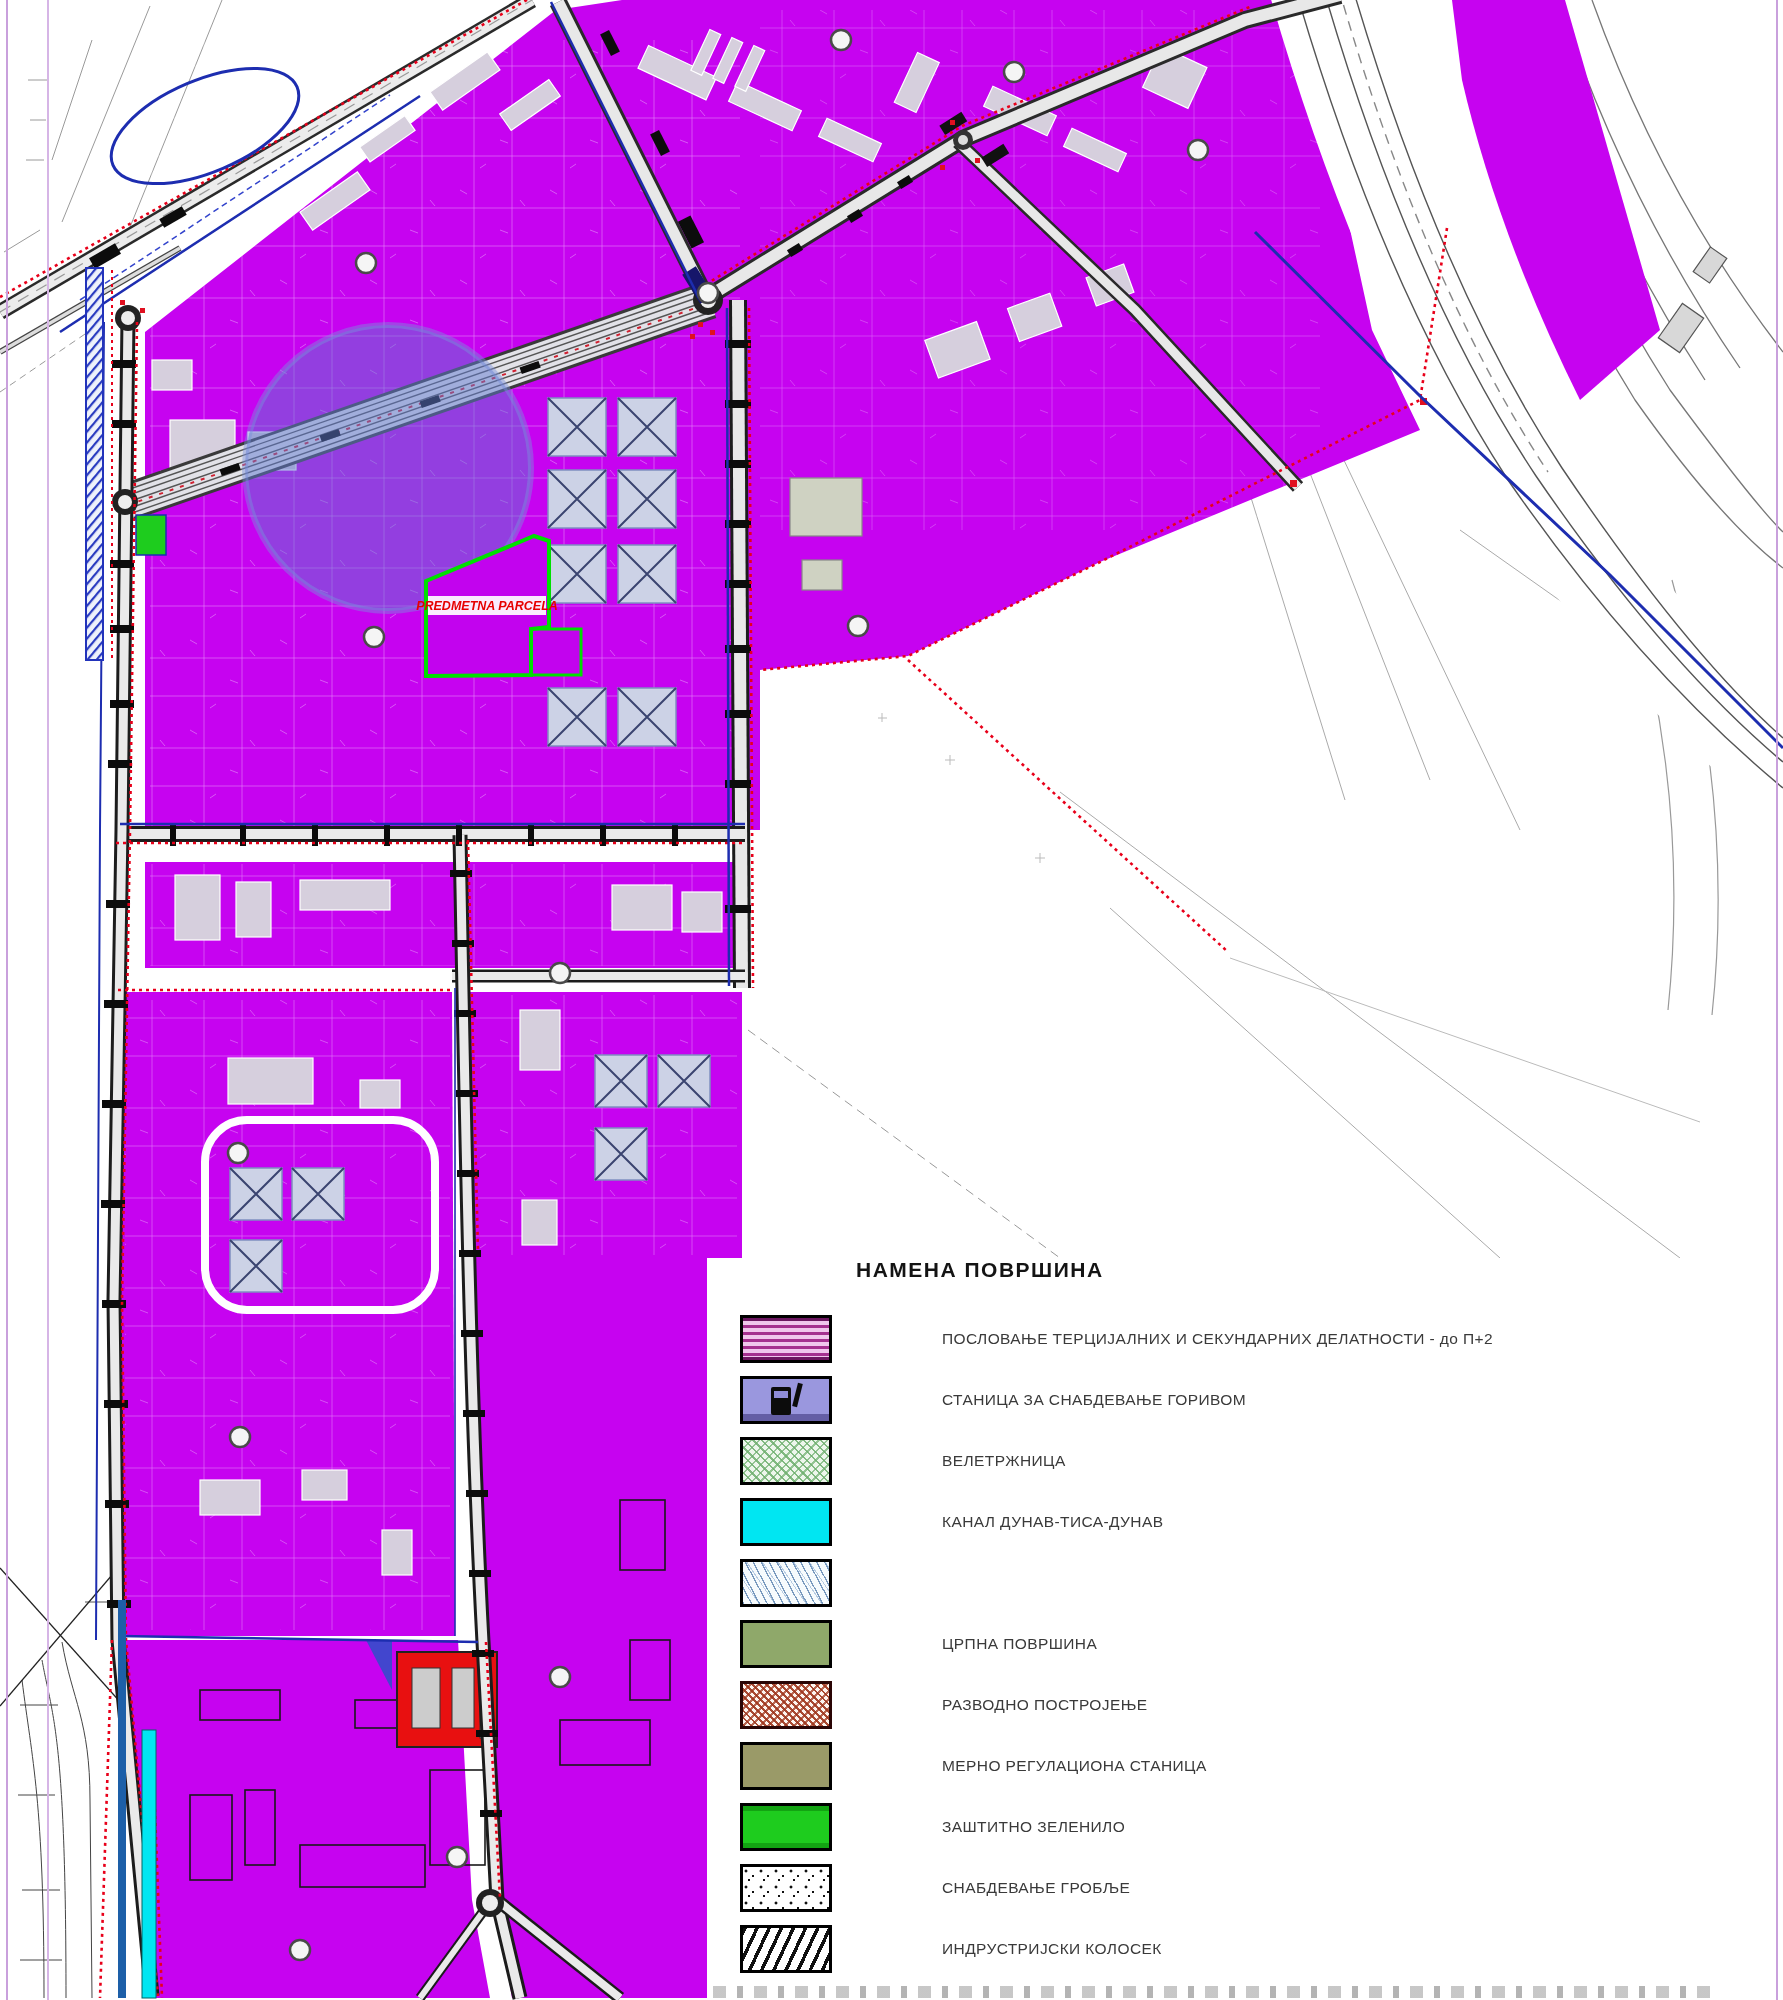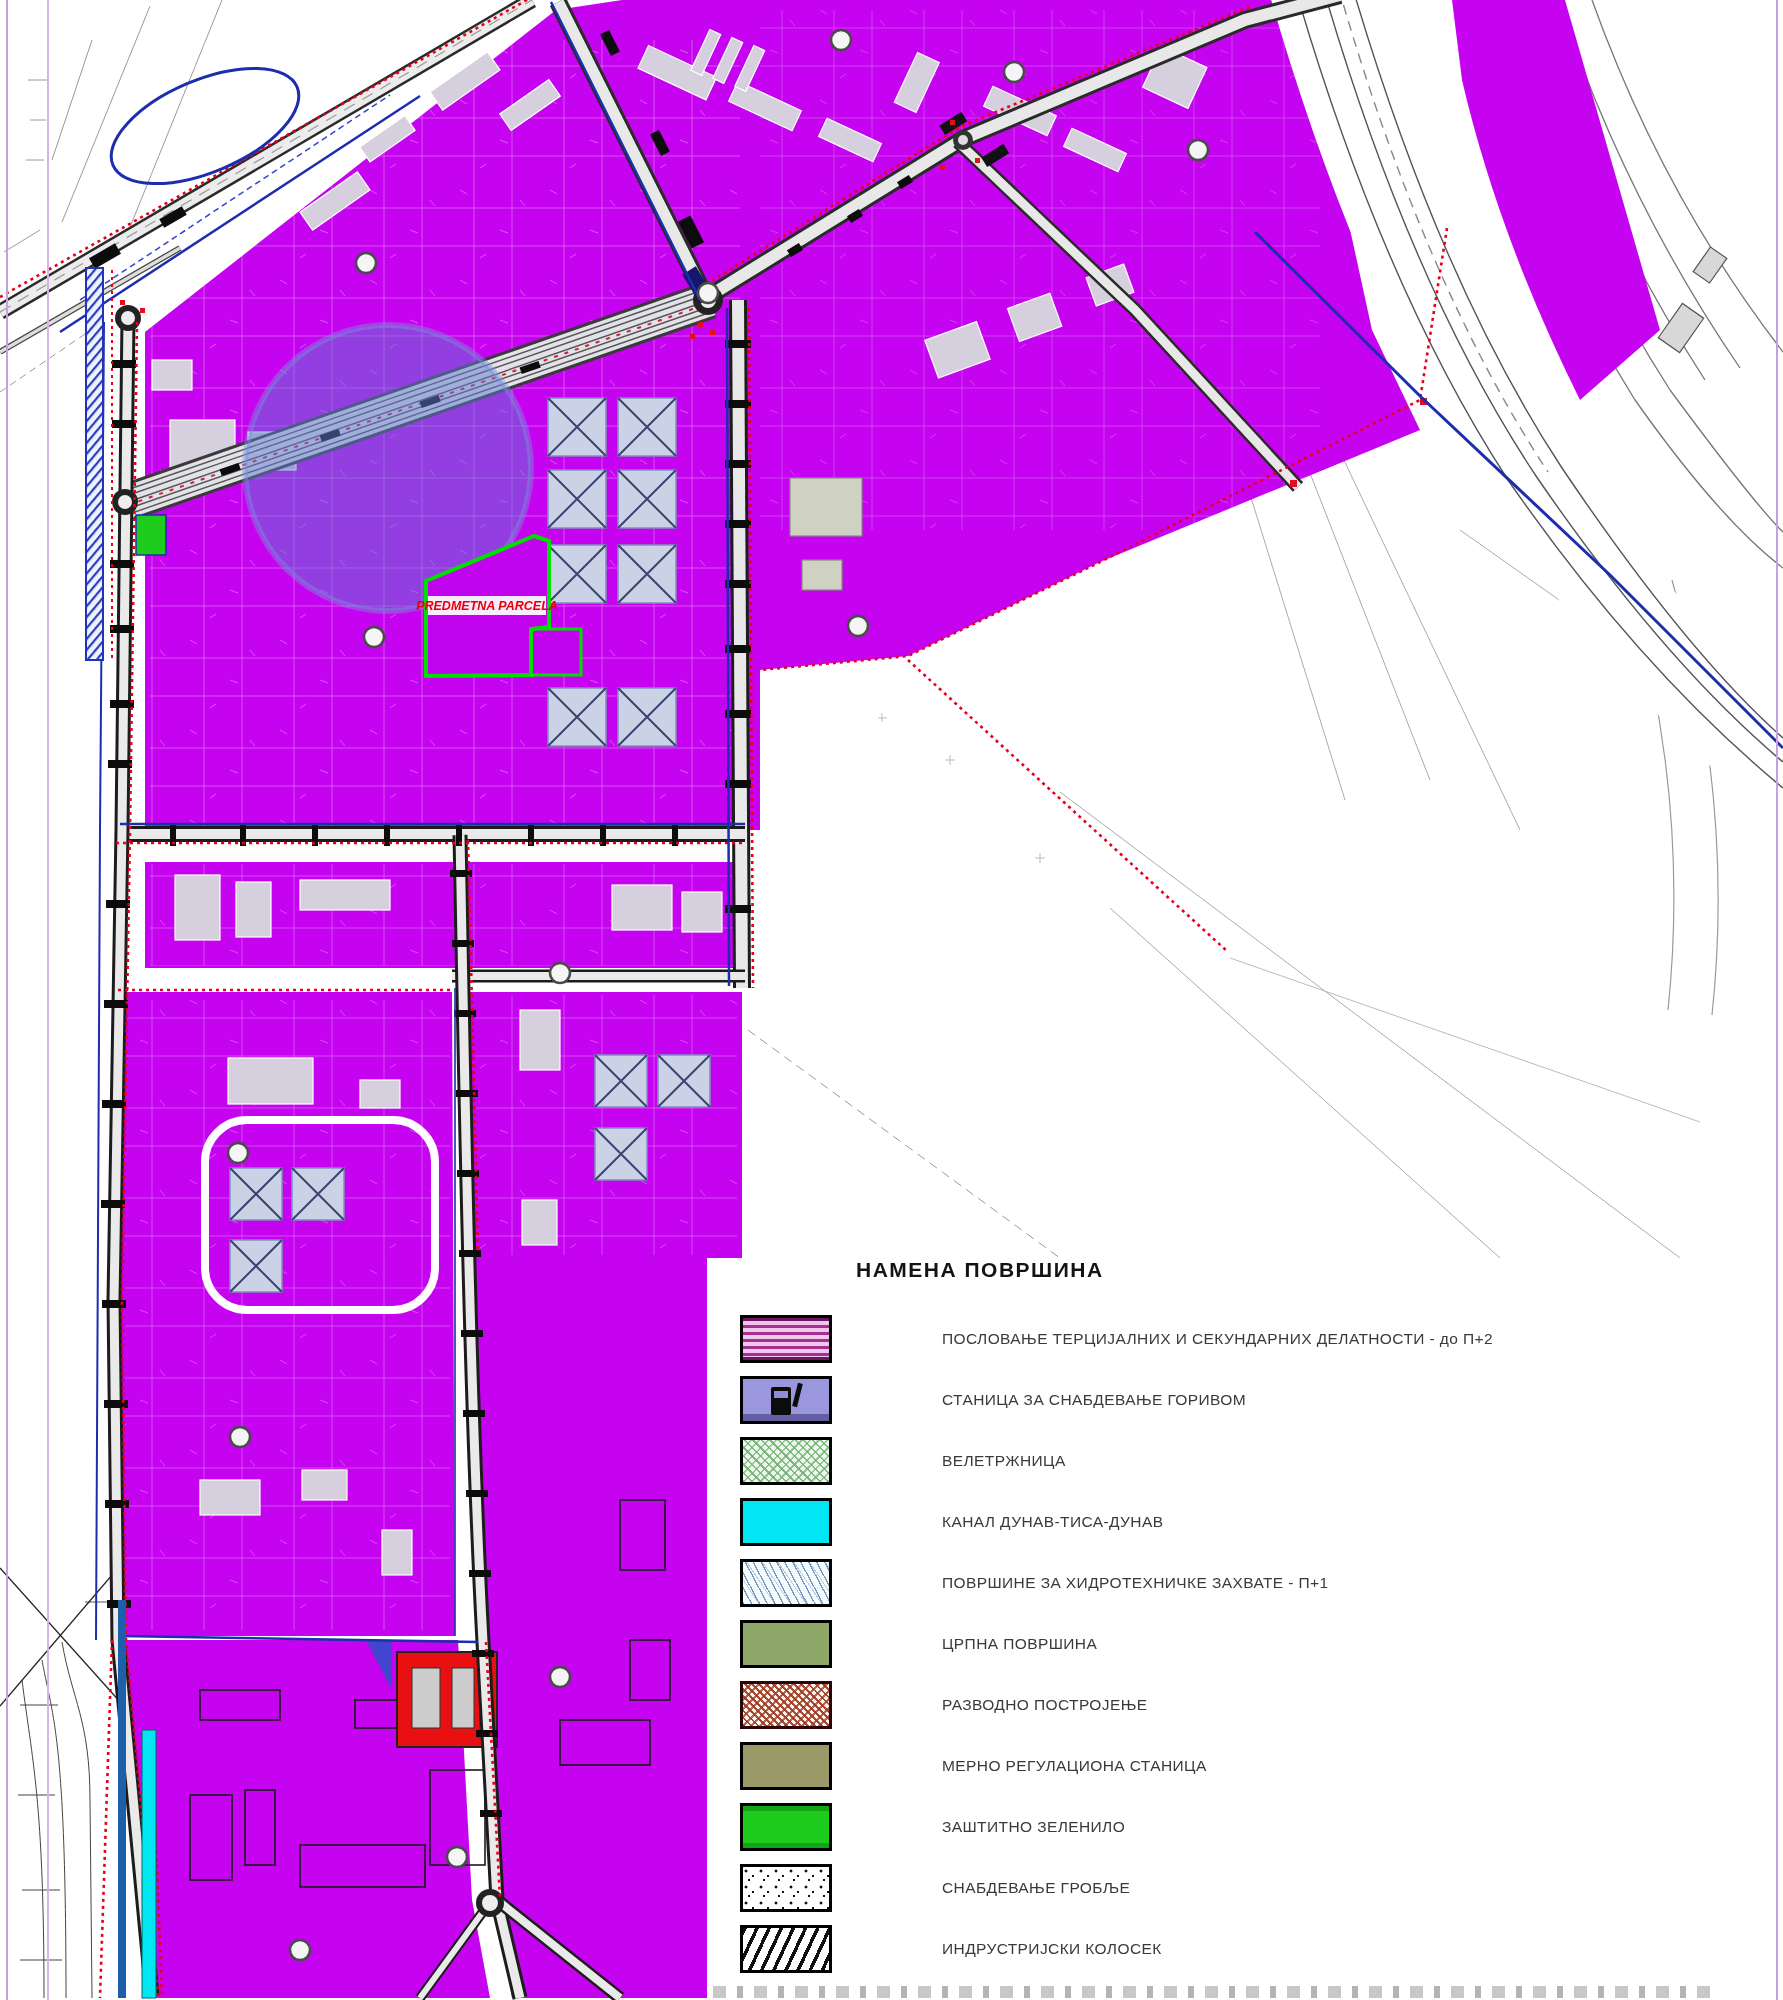--- a/index.html
+++ b/index.html
@@ -465,21 +465,20 @@
         <div class="lrow" style="top: 179px;">
           <span class="sw sw-green-hatch"></span>
           <span class="ltext">ВЕЛЕТРЖНИЦА</span>
         </div>
         <div class="lrow" style="top: 240px;">
           <span class="sw sw-cyan"></span>
           <span class="ltext">КАНАЛ ДУНАВ-ТИСА-ДУНАВ</span>
         </div>
         <div class="lrow" style="top: 301px;">
           <span class="sw sw-blue-hatch"></span>
-          <span class="ltext">ПОВРШИНЕ ЗА ХИДРОТЕХНИЧКЕ ЗАХВАТЕ  - П+1</span>
         </div>
         <div class="lrow" style="top: 362px;">
           <span class="sw sw-sage"></span>
           <span class="ltext">ЦРПНА ПОВРШИНА</span>
         </div>
         <div class="lrow" style="top: 423px;">
           <span class="sw sw-red-speckle"></span>
           <span class="ltext">РАЗВОДНО ПОСТРОЈЕЊЕ</span>
         </div>
         <div class="lrow" style="top: 484px;">

